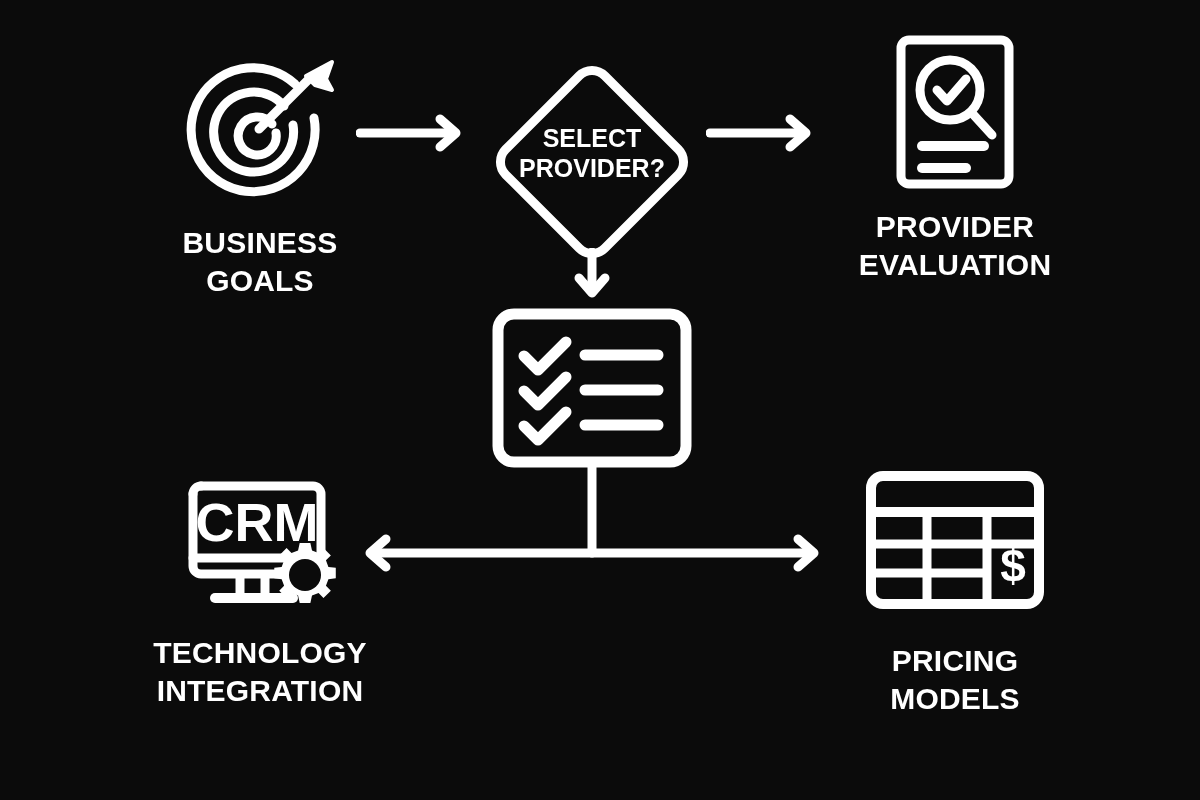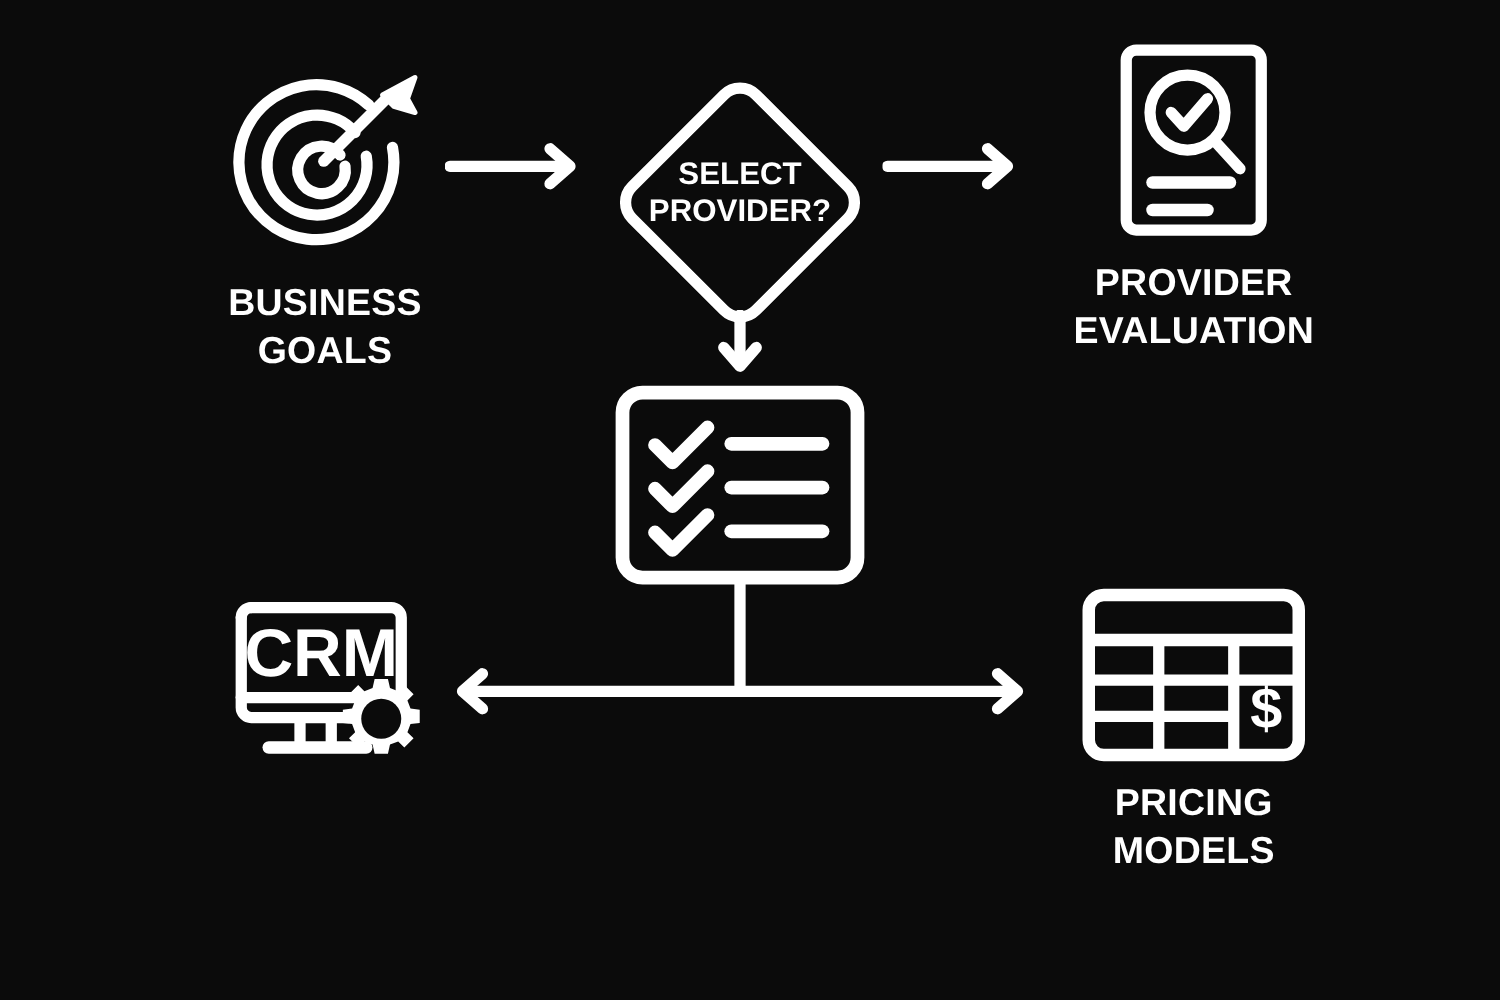--- a/index.html
+++ b/index.html
@@ -159,31 +159,33 @@
         <line x1="75" y1="104" x2="75" y2="124" stroke="#ffffff" stroke-width="9"></line>
         <line x1="100" y1="104" x2="100" y2="124" stroke="#ffffff" stroke-width="9"></line>
         <line x1="50" y1="128" x2="128" y2="128" stroke="#ffffff" stroke-width="10" stroke-linecap="round"></line>
         <text class="crm-text" x="92" y="71">CRM</text>
         <g transform="translate(147,104)">
           <path d="M0 -36 L8 -33 L14 -39 L23 -30 L17 -24 L20 -16 L29 -15 L29 -2 L20 -1 L17 7 L23 13 L14 22 L8 16 L0 19 L-2 28 L-15 28 L-17 19 L-25 16 L-31 22 L-40 13 L-34 7 L-37 -1 L-46 -2 L-46 -15 L-37 -16 L-34 -24 L-40 -30 L-31 -39 L-25 -33 L-17 -36 L-15 -45 L-2 -45 Z" transform="translate(0,6) scale(0.82)" fill="#ffffff"></path>
           <circle cx="-7" cy="1" r="16" fill="#0b0b0b"></circle>
         </g>
       </svg>
     </span>
+    <div class="node-label" style="margin-top:14px;">TECHNOLOGY
+INTEGRATION</div>
   </div>
 
   <div class="node" style="left:815px; top:470px; width:280px;">
     <span class="icon-wrap">
       <svg width="180" height="140" viewBox="0 0 180 140">
         <rect x="6" y="6" width="168" height="128" rx="12" ry="12" fill="none" stroke="#ffffff" stroke-width="10"></rect>
         <line x1="6" y1="42" x2="174" y2="42" stroke="#ffffff" stroke-width="10"></line>
         <line x1="6" y1="74" x2="174" y2="74" stroke="#ffffff" stroke-width="9"></line>
         <line x1="6" y1="103" x2="122" y2="103" stroke="#ffffff" stroke-width="9"></line>
         <line x1="62" y1="42" x2="62" y2="134" stroke="#ffffff" stroke-width="9"></line>
         <line x1="122" y1="42" x2="122" y2="134" stroke="#ffffff" stroke-width="9"></line>
         <text class="dollar-text" x="148" y="112">$</text>
       </svg>
     </span>
-    <div class="node-label" style="margin-top:14px;">PRICING
+    <div class="node-label" style="margin-top:32px;">PRICING
 MODELS</div>
   </div>
 
 </div>
 
 </body></html>

